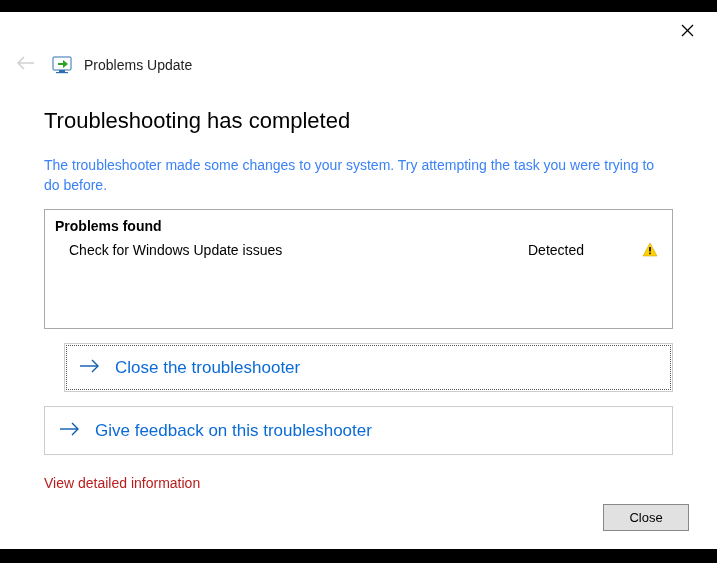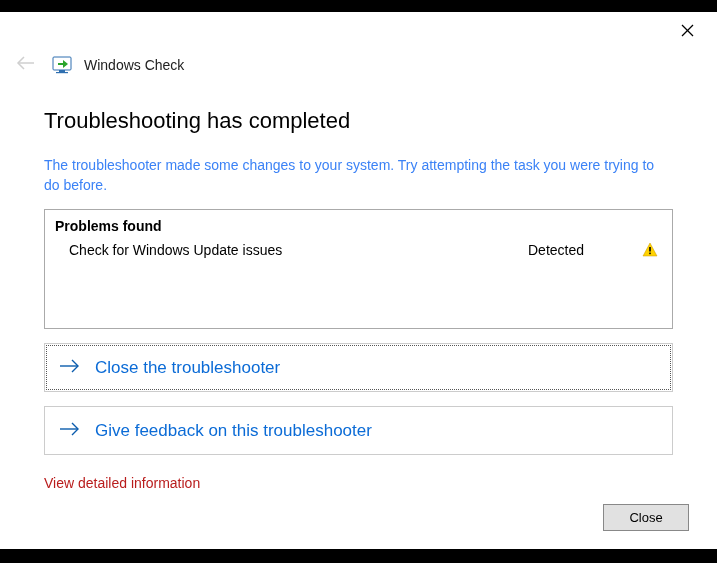--- a/index.html
+++ b/index.html
@@ -88,20 +88,21 @@
       margin-top: 14px;
       display: flex;
       align-items: center;
       gap: 14px;
       cursor: pointer;
       background: #fff;
     }
     .action-btn.focused {
       outline: 1px dotted #555;
       outline-offset: -3px;
+      margin-left: 20px;
     }
     .action-arrow {
       color: #0b5cad;
       font-size: 20px;
       font-weight: 300;
     }
     .action-label {
       color: #0b6bd6;
       font-size: 17px;
     }
@@ -150,21 +151,21 @@
       </svg>
     </span>
     <span class="wu-icon">
       <svg width="20" height="18" viewBox="0 0 20 18">
         <rect x="1" y="1" width="18" height="13" rx="1" fill="#fff" stroke="#2f6fb0" stroke-width="1"></rect>
         <rect x="7" y="14" width="6" height="2" fill="#2f6fb0"></rect>
         <rect x="4" y="16" width="12" height="1.2" fill="#2f6fb0"></rect>
         <polygon points="6,7 11,7 11,4 16,8 11,12 11,9 6,9" fill="#2aa52a"></polygon>
       </svg>
     </span>
-    <span class="header-title">Windows Check</span>
+    <span class="header-title">Problems Update</span>
   </div>
 
   <div class="content">
     <h1 class="completed">Troubleshooting has completed</h1>
     <p class="desc">The troubleshooter made some changes to your system. Try attempting the task you were trying to do before.</p>
 
     <div class="problems-box">
       <div class="problems-title">Problems found</div>
       <div class="problem-row">
         <span class="problem-name">Check for Windows Update issues</span>

